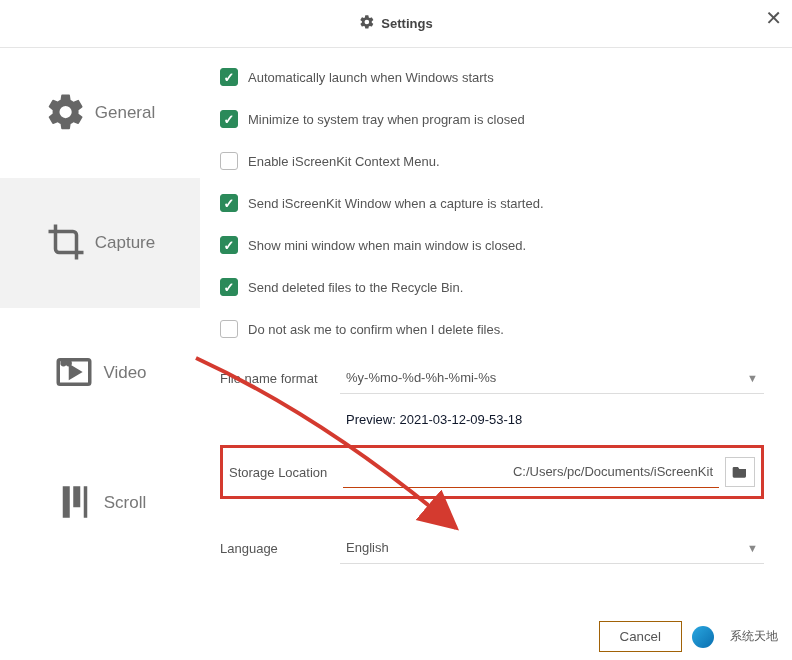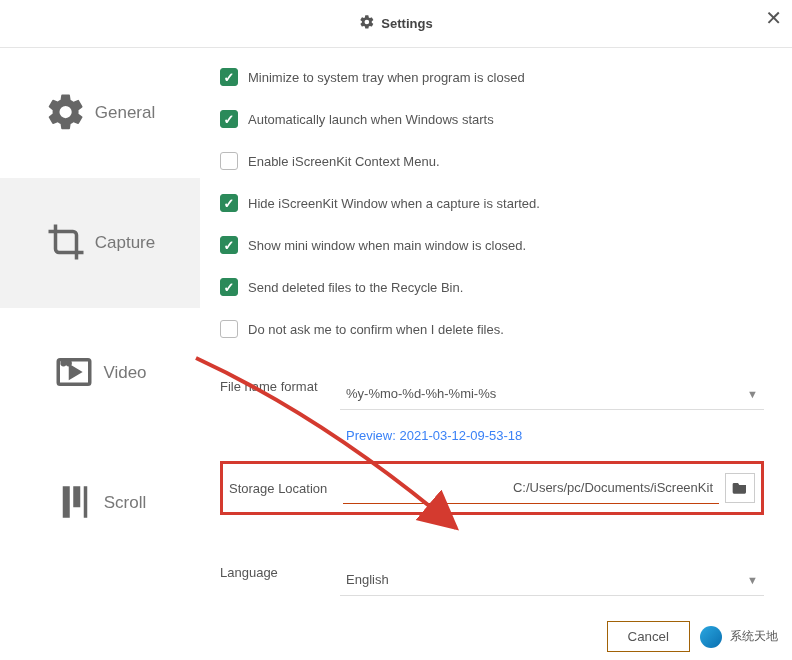--- a/index.html
+++ b/index.html
@@ -100,25 +100,24 @@
   color: #555;
 }
 .form-row .field {
   flex: 1;
   border-bottom: 1px solid #ddd;
   padding: 8px 6px;
   display: flex;
   align-items: center;
   justify-content: space-between;
   color: #555;
-  margin-top: 16px;
 }
 .preview-row {
   padding: 8px 0 18px 126px;
-  color: #3b82f6;
+  color: #0f172a;
 }
 .storage-box {
   border: 3px solid #d43a2f;
   padding: 8px 6px;
   margin-bottom: 33px;
   display: flex;
   align-items: center;
 }
 .storage-box .lbl {
   width: 114px;
@@ -152,21 +151,21 @@
 .btn {
   border: 1px solid #a16207;
   padding: 7px 20px;
   background: #fff;
   cursor: pointer;
   color: #555;
 }
 .watermark {
   display: flex;
   align-items: center;
-  gap: 8px;
+  gap: 16px;
   font-size: 12px;
 }
 .globe {
   width: 22px;
   height: 22px;
   border-radius: 50%;
   background: linear-gradient(135deg,#2aa7e0,#0a6fb0);
   position: relative;
 }
 .arrow-svg {
@@ -235,36 +234,36 @@
           </svg>
       </span>
       <span class="label">Scroll</span>
     </div>
   </div>
 
   <div class="content">
 
     <div class="row">
       <span class="checkbox checked"></span>
+      <span>Automatically launch when Windows starts</span>
+    </div>
+
+    <div class="row">
+      <span class="checkbox checked"></span>
       <span>Minimize to system tray when program is closed</span>
-    </div>
-
-    <div class="row">
-      <span class="checkbox checked"></span>
-      <span>Automatically launch when Windows starts</span>
     </div>
 
     <div class="row">
       <span class="checkbox"></span>
       <span>Enable iScreenKit Context Menu.</span>
     </div>
 
     <div class="row">
       <span class="checkbox checked"></span>
-      <span>Hide iScreenKit Window when a capture is started.</span>
+      <span>Send iScreenKit Window when a capture is started.</span>
     </div>
 
     <div class="row">
       <span class="checkbox checked"></span>
       <span>Show mini window when main window is closed.</span>
     </div>
 
     <div class="row">
       <span class="checkbox checked"></span>
       <span>Send deleted files to the Recycle Bin.</span>

